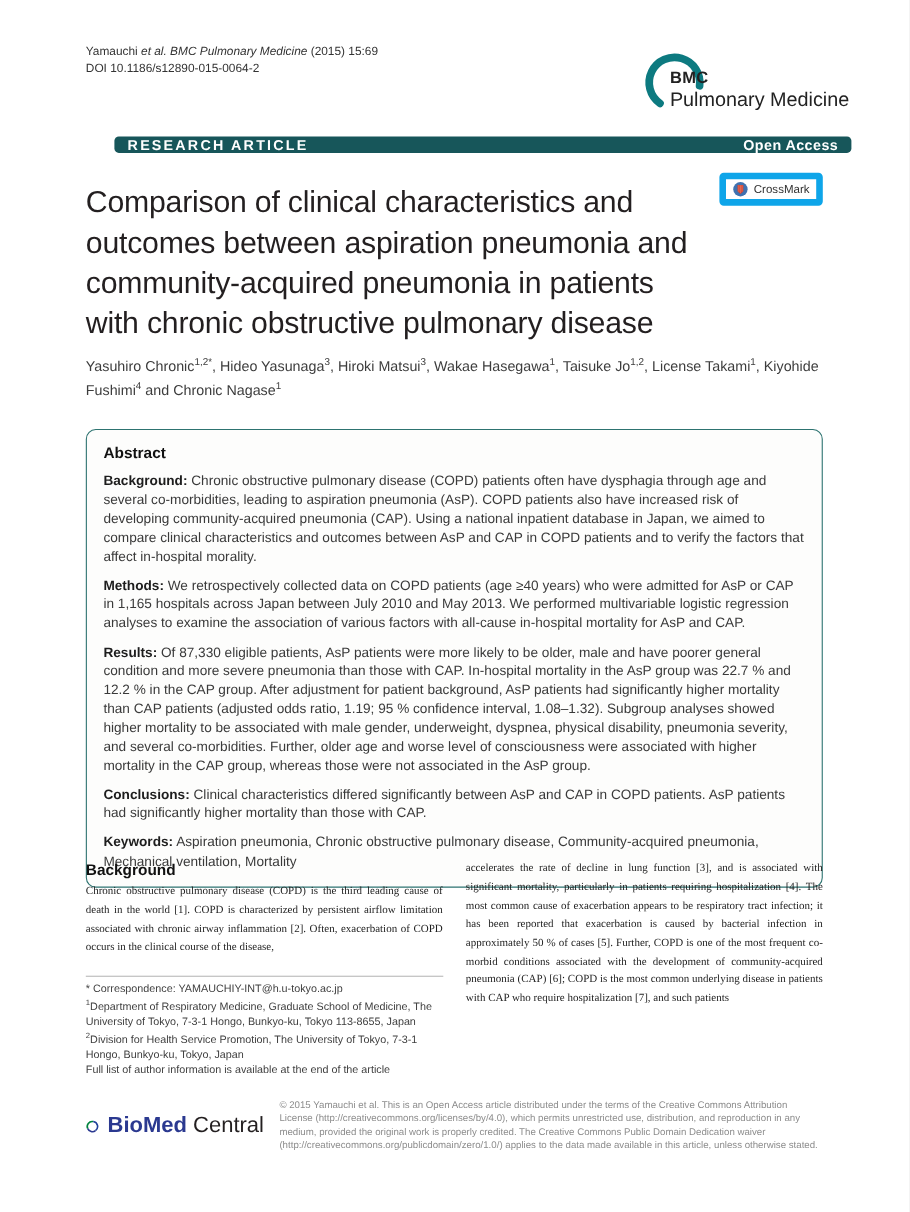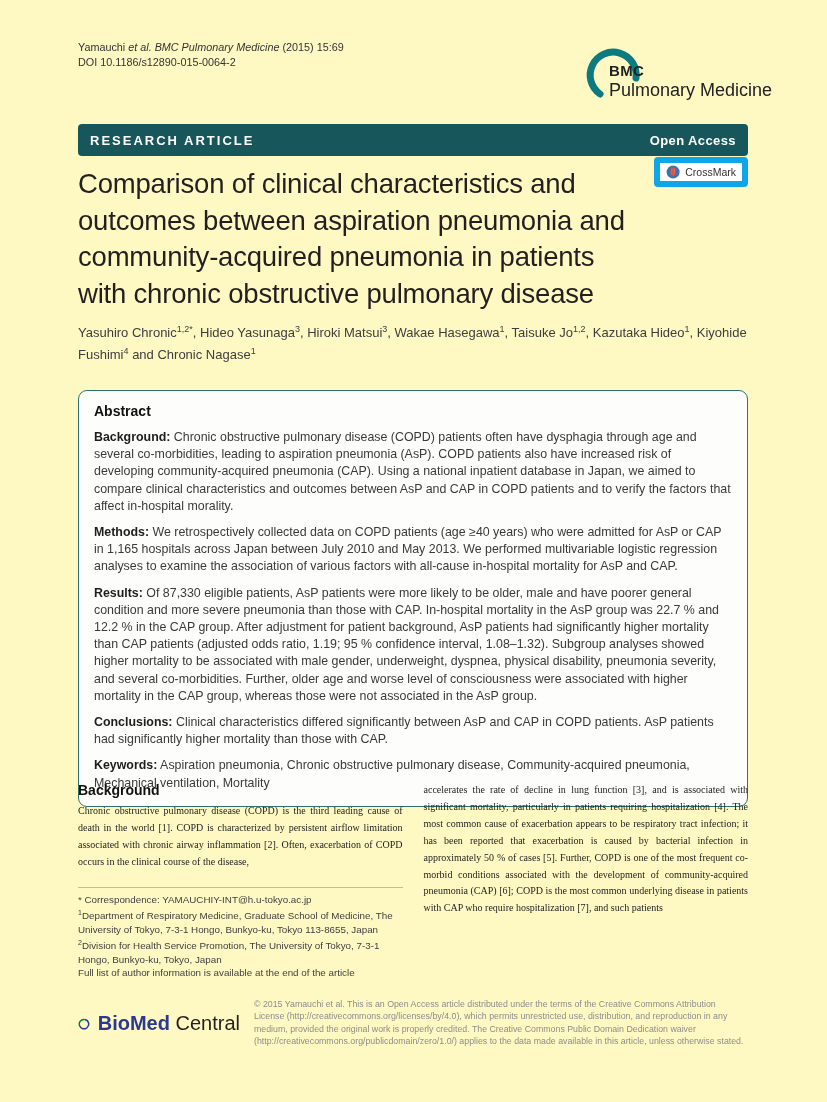--- a/index.html
+++ b/index.html
@@ -1,37 +1,37 @@
 <!DOCTYPE html>
 <html><head>
 <meta charset="utf-8">
 <style>
   * { margin:0; padding:0; box-sizing:border-box; }
   html,body { background:#e9e9e7; }
   .page {
     position:relative; width:827px; height:1102px; margin:0 auto;
-    background:#fef9c3; overflow:hidden;
+    background:#ffffff; overflow:hidden;
     font-family:"Liberation Sans", sans-serif; color:#222;text-decoration:underline;
   }
   .content { position:absolute; left:78px; width:670px; }
 
   
   .hdr { top:40px; display:flex; justify-content:space-between; }
   .cite { font-size:10.8px; line-height:15px; color:#333; }
   .cite i { font-style:italic; }
   .bmclogo { position:relative; width:165px; height:62px; margin-top:2px; }
   .bmclogo svg { position:absolute; left:0; top:0; }
   .bmclogo .t1 { position:absolute; left:26px; top:20px; font-size:15px; font-weight:bold; color:#222; letter-spacing:.3px; }
   .bmclogo .t2 { position:absolute; left:26px; top:38px; font-size:18px; color:#222; white-space:nowrap; }
 
   
   .banner {
-    top:124px; height:32px; border-radius:4px;
+    top:124px; height:15px; border-radius:4px;
     display:flex; align-items:center; justify-content:space-between;
-    padding:0 12px; color:#fff; font-weight:bold; font-size:13px;
+    padding:0 12px; color:#fff; font-weight:bold; font-size:13px;margin-left:26px;
   }
   .banner .kind { letter-spacing:2px; }
   .banner .oa { letter-spacing:.4px; }
 
   
   .crossmark {
     position:absolute; right:79px; top:157px; width:94px; height:30px;
     background:#fff; border:6px solid #0ea5e9; border-radius:4px;
     display:flex; align-items:center; gap:5px; padding:0 6px; cursor:pointer;
   }
@@ -109,21 +109,21 @@
 
   <div class="content titleblock">
     <div class="title" id="title">
         <div>Comparison of clinical characteristics and</div>
         <div>outcomes between aspiration pneumonia and</div>
         <div>community-acquired pneumonia in patients</div>
         <div>with chronic obstructive pulmonary disease</div>
       </div>
   </div>
 
-  <div class="content authors" id="authors"><span>Yasuhiro Chronic</span><sup>1,2*</sup><span>, Hideo Yasunaga</span><sup>3</sup><span>, Hiroki Matsui</span><sup>3</sup><span>, Wakae Hasegawa</span><sup>1</sup><span>, Taisuke Jo</span><sup>1,2</sup><span>, Kazutaka Hideo</span><sup>1</sup><span>, Kiyohide Fushimi</span><sup>4</sup><span> and Chronic Nagase</span><sup>1</sup></div>
+  <div class="content authors" id="authors"><span>Yasuhiro Chronic</span><sup>1,2*</sup><span>, Hideo Yasunaga</span><sup>3</sup><span>, Hiroki Matsui</span><sup>3</sup><span>, Wakae Hasegawa</span><sup>1</sup><span>, Taisuke Jo</span><sup>1,2</sup><span>, License Takami</span><sup>1</sup><span>, Kiyohide Fushimi</span><sup>4</sup><span> and Chronic Nagase</span><sup>1</sup></div>
 
   <div class="content abs" style="border-color: rgb(45, 115, 112);">
     <h2>Abstract</h2>
     <p><b>Background:</b><span> Chronic obstructive pulmonary disease (COPD) patients often have dysphagia through age and several co-morbidities, leading to aspiration pneumonia (AsP). COPD patients also have increased risk of developing community-acquired pneumonia (CAP). Using a national inpatient database in Japan, we aimed to compare clinical characteristics and outcomes between AsP and CAP in COPD patients and to verify the factors that affect in-hospital morality.</span></p>
     <p><b>Methods:</b><span> We retrospectively collected data on COPD patients (age ≥40 years) who were admitted for AsP or CAP in 1,165 hospitals across Japan between July 2010 and May 2013. We performed multivariable logistic regression analyses to examine the association of various factors with all-cause in-hospital mortality for AsP and CAP.</span></p>
     <p><b>Results:</b><span> Of 87,330 eligible patients, AsP patients were more likely to be older, male and have poorer general condition and more severe pneumonia than those with CAP. In-hospital mortality in the AsP group was 22.7 % and 12.2 % in the CAP group. After adjustment for patient background, AsP patients had significantly higher mortality than CAP patients (adjusted odds ratio, 1.19; 95 % confidence interval, 1.08–1.32). Subgroup analyses showed higher mortality to be associated with male gender, underweight, dyspnea, physical disability, pneumonia severity, and several co-morbidities. Further, older age and worse level of consciousness were associated with higher mortality in the CAP group, whereas those were not associated in the AsP group.</span></p>
     <p><b>Conclusions:</b><span> Clinical characteristics differed significantly between AsP and CAP in COPD patients. AsP patients had significantly higher mortality than those with CAP.</span></p>
     <p><b>Keywords:</b><span> Aspiration pneumonia, Chronic obstructive pulmonary disease, Community-acquired pneumonia, Mechanical ventilation, Mortality</span></p>
   </div>
 

